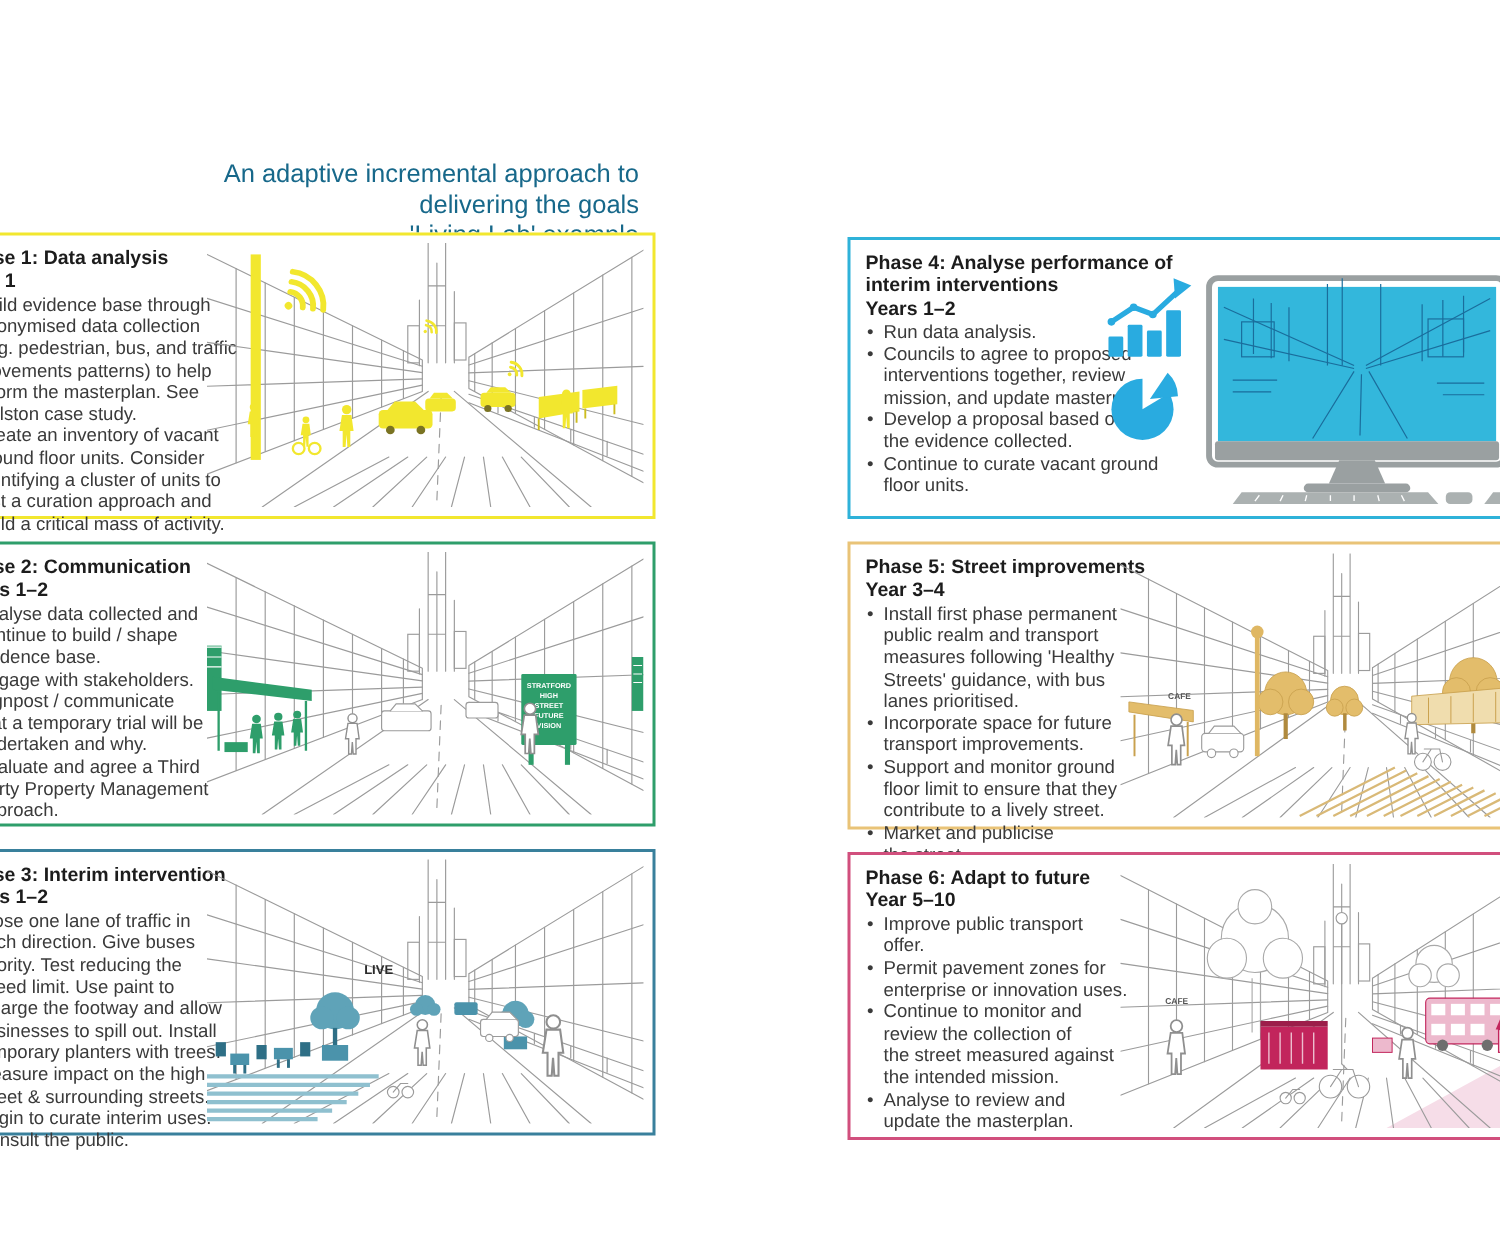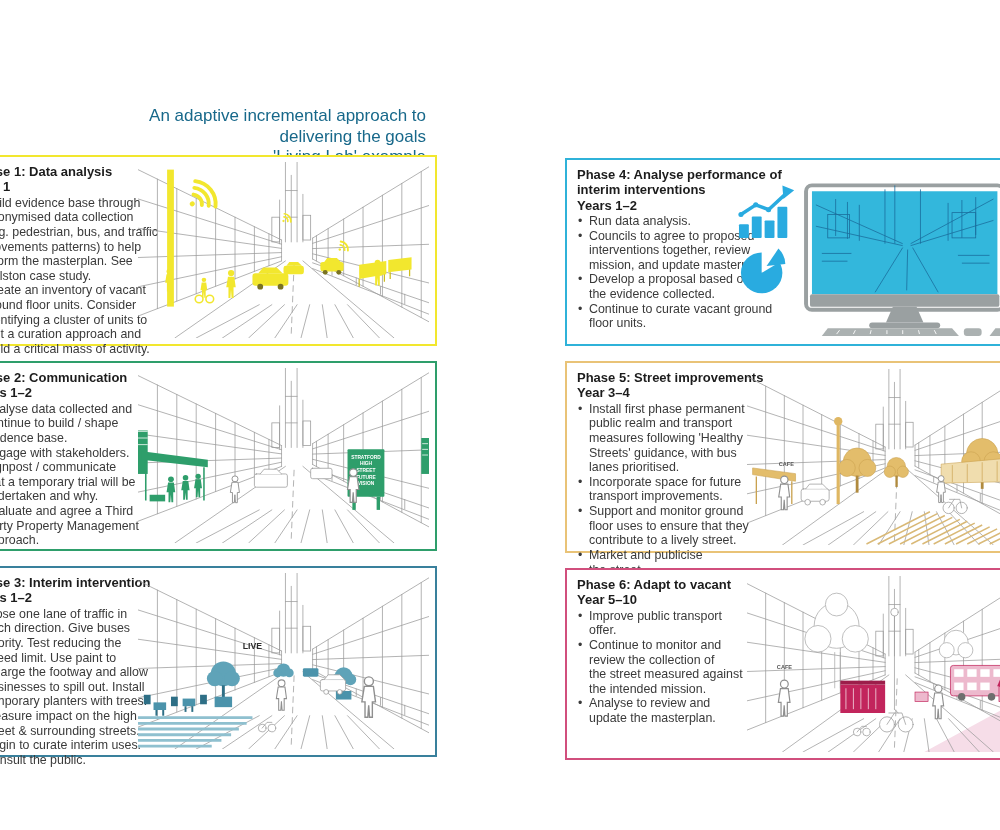--- a/index.html
+++ b/index.html
@@ -353,21 +353,21 @@
     <p class="phase-years">Year 3–4</p>
     <ul class="bullets">
         <li>Install first phase permanent
 public realm and transport
 measures following 'Healthy
 Streets' guidance, with bus
 lanes prioritised.</li>
         <li>Incorporate space for future
 transport improvements.</li>
         <li>Support and monitor ground
-floor uses to ensure that they
+floor limit to ensure that they
 contribute to a lively street.</li>
         <li>Market and publicise
 the street.</li>
       </ul>
   </div>
   <div class="phase-art">
     <svg viewBox="0 0 300 185" preserveAspectRatio="none">
       <use href="#street-base"></use>
       <g>
         <g fill="#e3bd6b" stroke="#c9a14e" stroke-width="0.6">
@@ -419,25 +419,27 @@
         <circle cx="216" cy="146" r="6" fill="#fff"></circle>
           <circle cx="230" cy="146" r="6" fill="#fff"></circle>
         <path d="M216,146 l6,-9 h6 l2,9 M222,137 h-5"></path>
       </g>
     </svg>
   </div>
 </section>
 
 <section class="phase-box p6">
   <div class="phase-text">
-    <h3 class="phase-heading">Phase 6: Adapt to vacant</h3>
+    <h3 class="phase-heading">Phase 6: Adapt to future</h3>
     <p class="phase-years">Year 5–10</p>
     <ul class="bullets">
         <li>Improve public transport
 offer.</li>
+        <li>Permit pavement zones for
+enterprise or innovation uses.</li>
         <li>Continue to monitor and
 review the collection of
 the street measured against
 the intended mission.</li>
         <li>Analyse to review and
 update the masterplan.</li>
       </ul>
   </div>
   <div class="phase-art">
     <svg viewBox="0 0 300 185" preserveAspectRatio="none">

